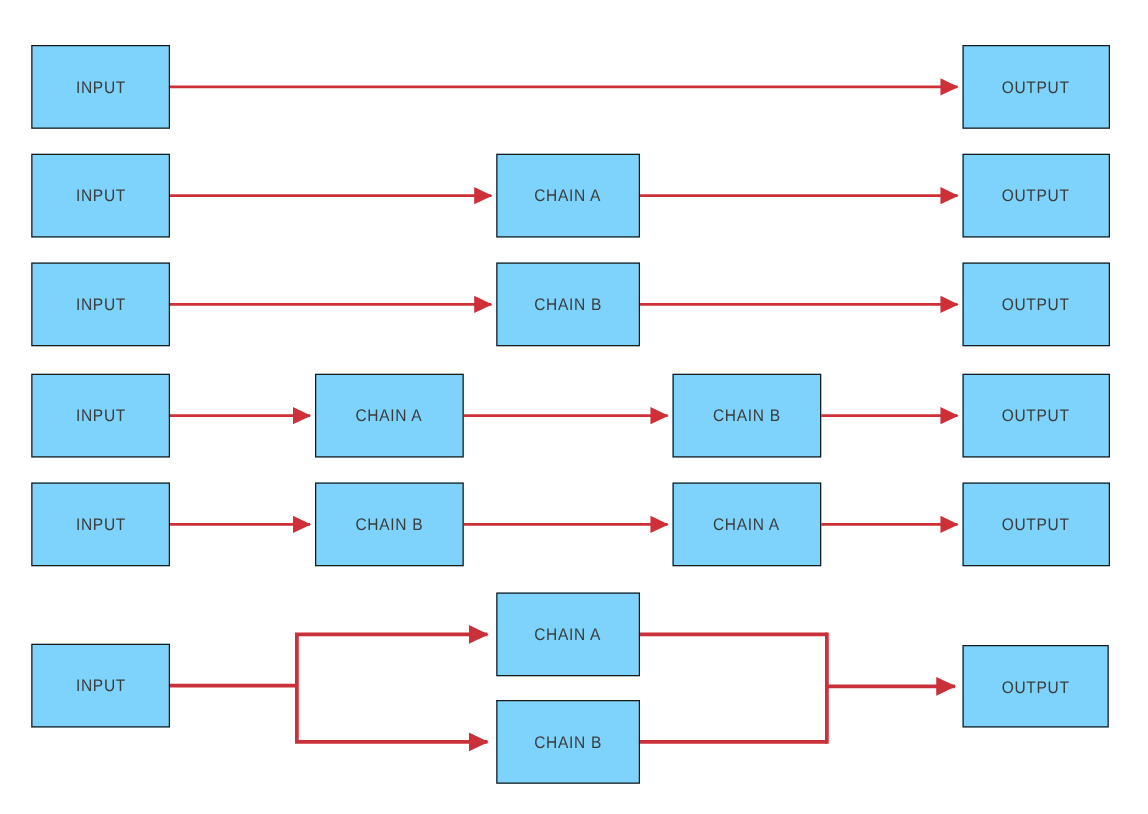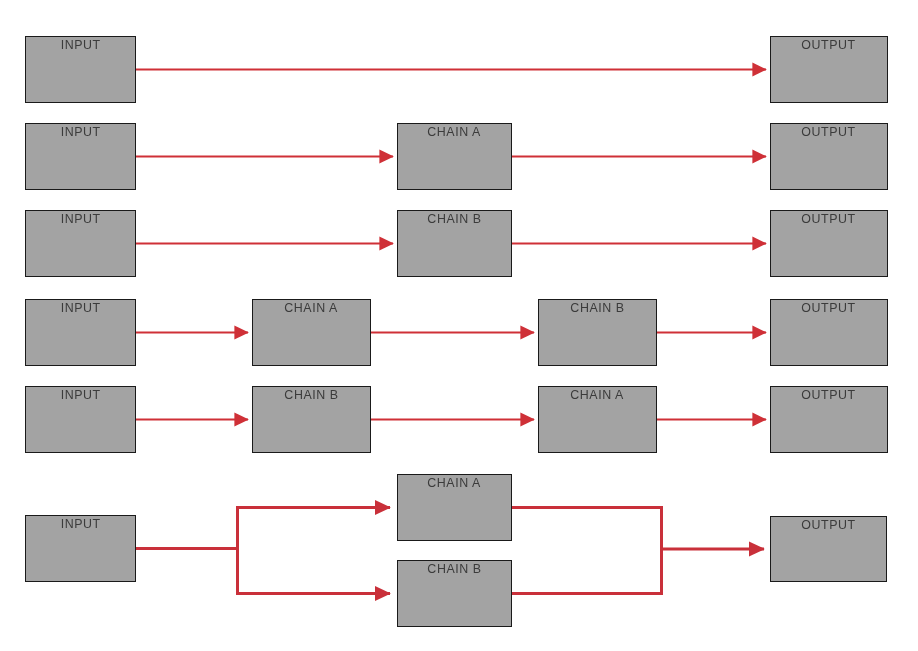--- a/index.html
+++ b/index.html
@@ -13,24 +13,24 @@
   #canvas {
     position: relative;
     width: 918px;
     height: 651px;
     background: #ffffff;
     overflow: hidden;
   }
   .node {
     position: absolute;
     box-sizing: border-box;
-    background: #a3a3a3;
+    background: #7dd3fc;
     border: 1.4px solid #1a1a1a;
     display: flex;
-    align-items: flex-start;
+    align-items: center;
     justify-content: center;
     z-index: 3;
   }
   .node-label {
     font-size: 13.5px;
     letter-spacing: 0.6px;
     color: #3b3b3b;
     font-family: "Liberation Sans", "DejaVu Sans", sans-serif;
     white-space: nowrap;
     transform: scaleX(0.92);

